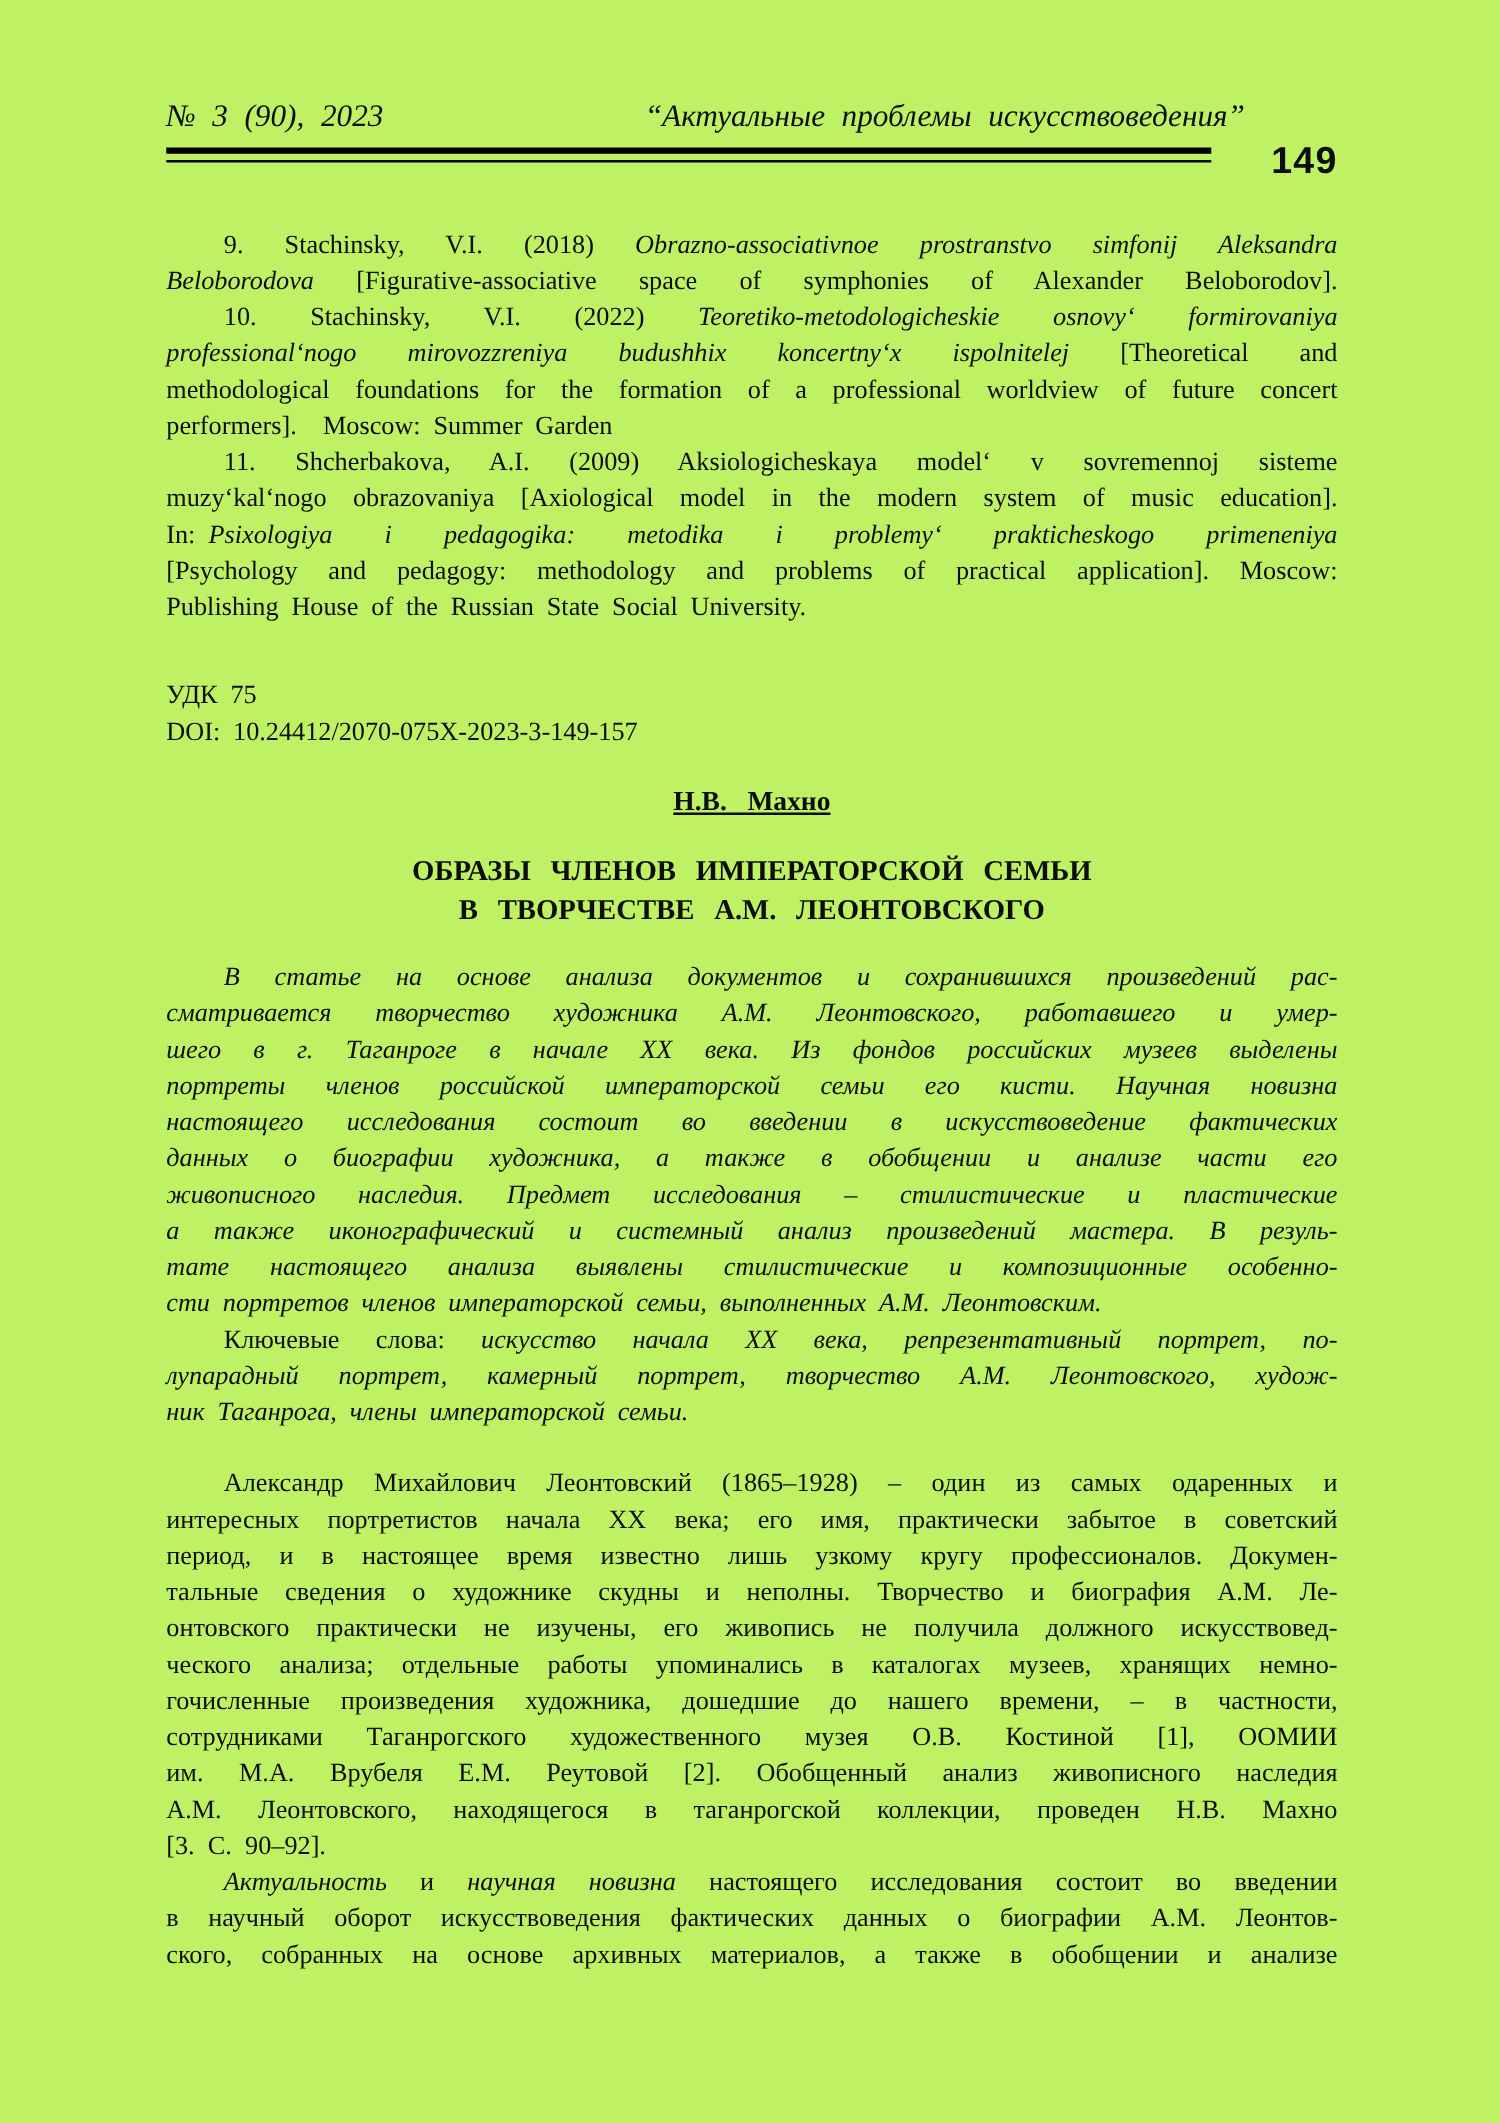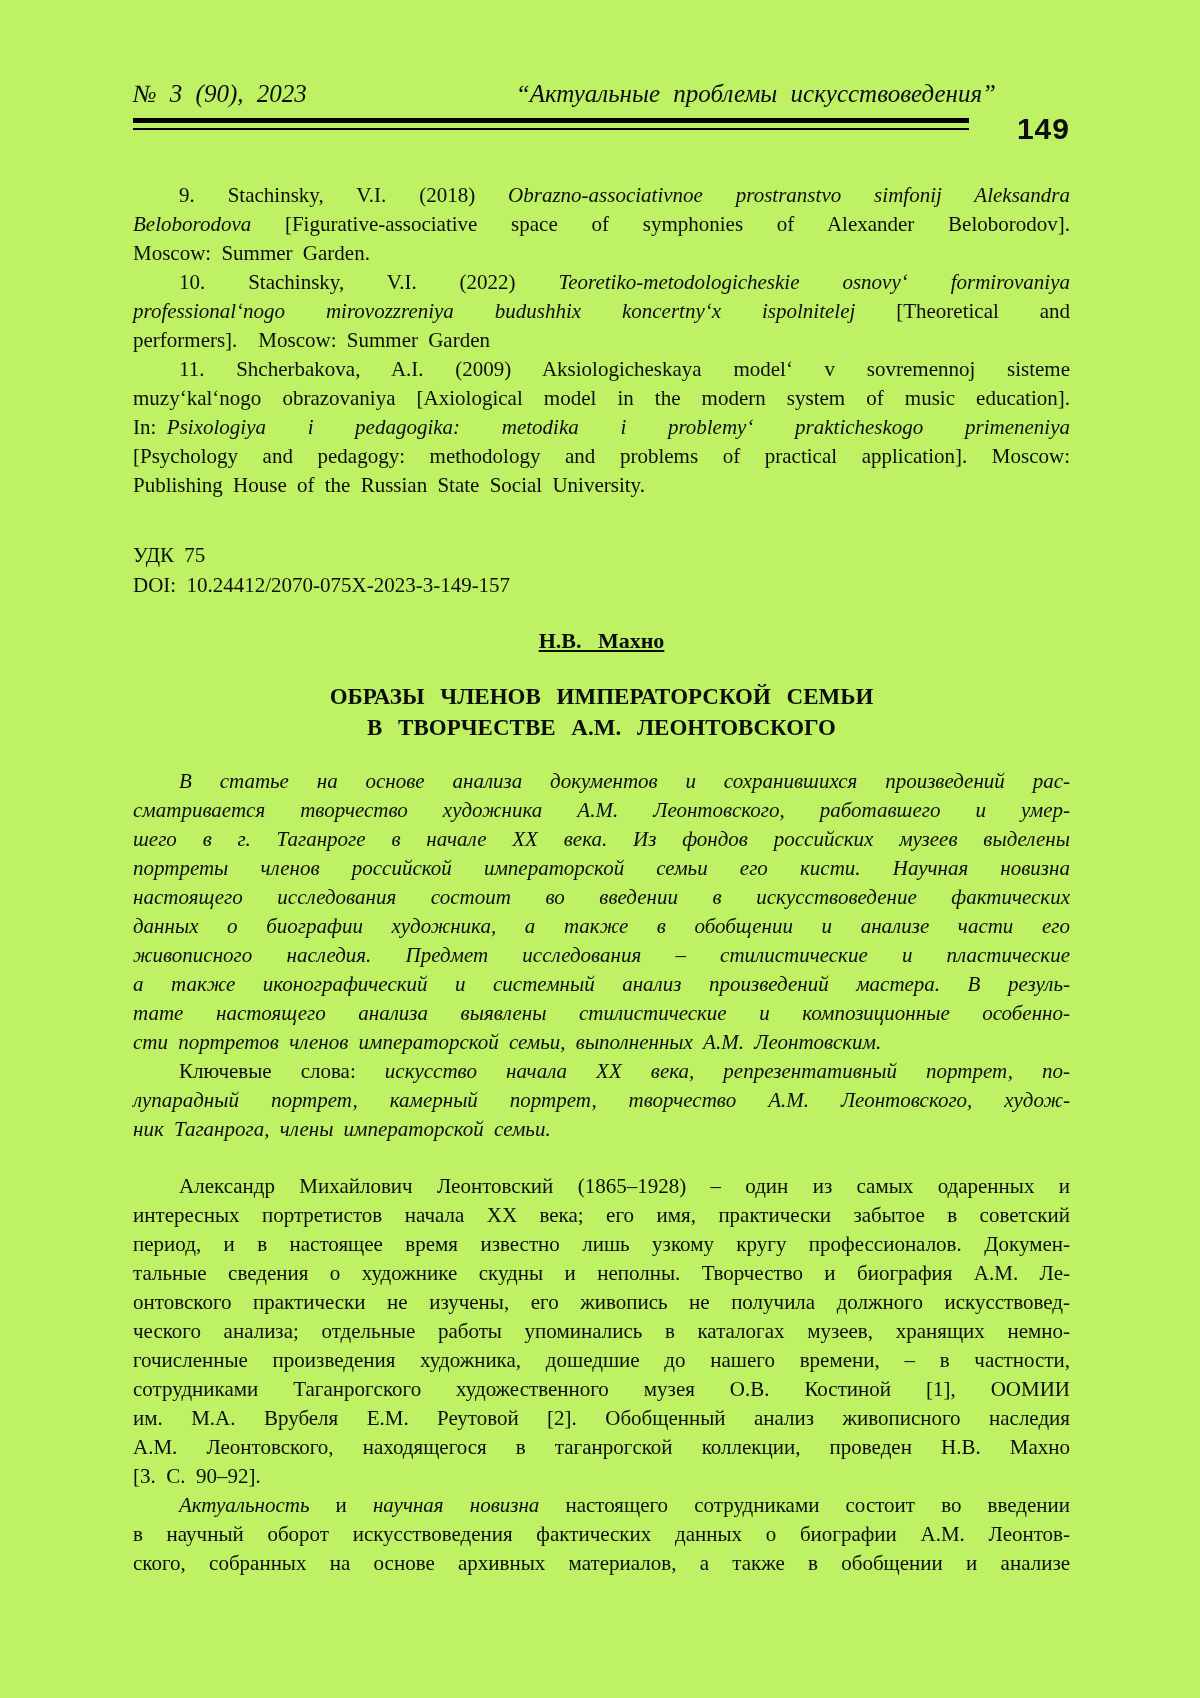--- a/index.html
+++ b/index.html
@@ -64,25 +64,25 @@
     <div class="rulerow">
       <div class="rules"></div>
       <div class="pagenum">149</div>
     </div>
   </header>
 
   <section class="refs">
       <div class="para">
         <div class="ln ind"><span>9. Stachinsky, V.I. (2018) </span><span class="it">Obrazno-associativnoe prostranstvo simfonij Aleksandra</span></div>
         <div class="ln"><span class="it">Beloborodova</span><span> [Figurative-associative space of symphonies of Alexander Beloborodov].</span></div>
-        <div class="ln last"><span>Moscow: Summer Garden.</span></div>
       </div>
       <div class="para">
         <div class="ln ind"><span>10. Stachinsky, V.I. (2022) </span><span class="it">Teoretiko-metodologicheskie osnovy‘ formirovaniya</span></div>
         <div class="ln"><span class="it">professional‘nogo mirovozzreniya budushhix koncertny‘x ispolnitelej</span><span> [Theoretical and</span></div>
+        <div class="ln"><span>methodological foundations for the formation of a professional worldview of future concert</span></div>
         <div class="ln last"><span>performers].  Moscow: Summer Garden</span></div>
       </div>
       <div class="para">
         <div class="ln ind"><span>11. Shcherbakova, A.I. (2009) Aksiologicheskaya model‘ v sovremennoj sisteme</span></div>
         <div class="ln"><span>muzy‘kal‘nogo obrazovaniya [Axiological model in the modern system of music education].</span></div>
         <div class="ln"><span>In: </span><span class="it">Psixologiya i pedagogika: metodika i problemy‘ prakticheskogo primeneniya</span></div>
         <div class="ln"><span>[Psychology and pedagogy: methodology and problems of practical application]. Moscow:</span></div>
         <div class="ln last"><span>Publishing House of the Russian State Social University.</span></div>
       </div>
     </section>
@@ -127,19 +127,19 @@
         <div class="ln"><span>тальные сведения о художнике скудны и неполны. Творчество и биография А.М. Ле-</span></div>
         <div class="ln"><span>онтовского практически не изучены, его живопись не получила должного искусствовед-</span></div>
         <div class="ln"><span>ческого анализа; отдельные работы упоминались в каталогах музеев, хранящих немно-</span></div>
         <div class="ln"><span>гочисленные произведения художника, дошедшие до нашего времени, – в частности,</span></div>
         <div class="ln"><span>сотрудниками Таганрогского художественного музея О.В. Костиной [1], ООМИИ</span></div>
         <div class="ln"><span>им. М.А. Врубеля Е.М. Реутовой [2]. Обобщенный анализ живописного наследия</span></div>
         <div class="ln"><span>А.М. Леонтовского, находящегося в таганрогской коллекции, проведен Н.В. Махно</span></div>
         <div class="ln last"><span>[3. С. 90–92].</span></div>
       </div>
       <div class="para">
-        <div class="ln ind"><span class="it">Актуальность</span><span> и </span><span class="it">научная новизна</span><span> настоящего сотрудниками состоит во введении</span></div>
+        <div class="ln ind"><span class="it">Актуальность</span><span> и </span><span class="it">научная новизна</span><span> настоящего исследования состоит во введении</span></div>
         <div class="ln"><span>в научный оборот искусствоведения фактических данных о биографии А.М. Леонтов-</span></div>
         <div class="ln"><span>ского, собранных на основе архивных материалов, а также в обобщении и анализе</span></div>
       </div>
     </section>
 
 </div>
 
 </body></html>

